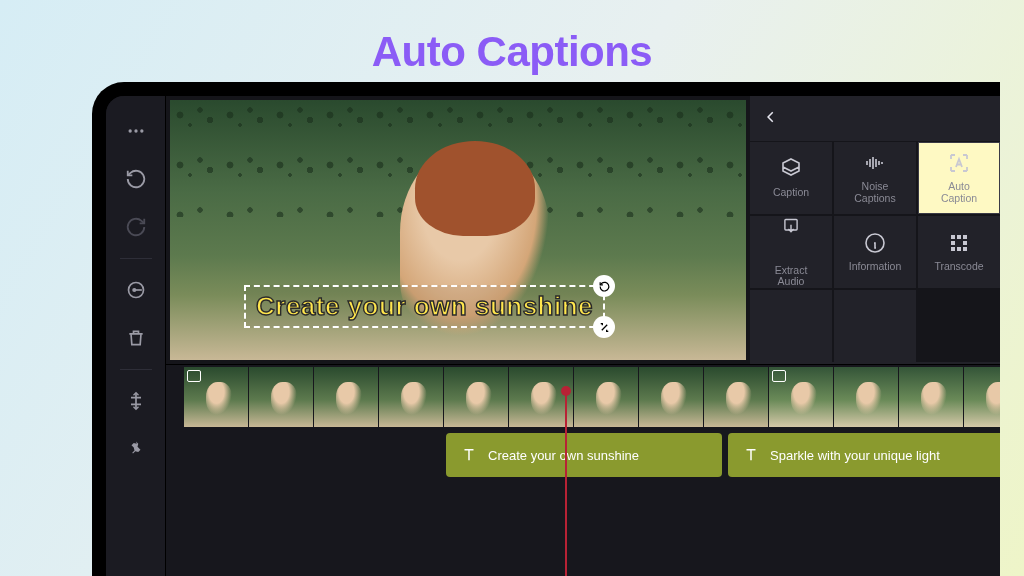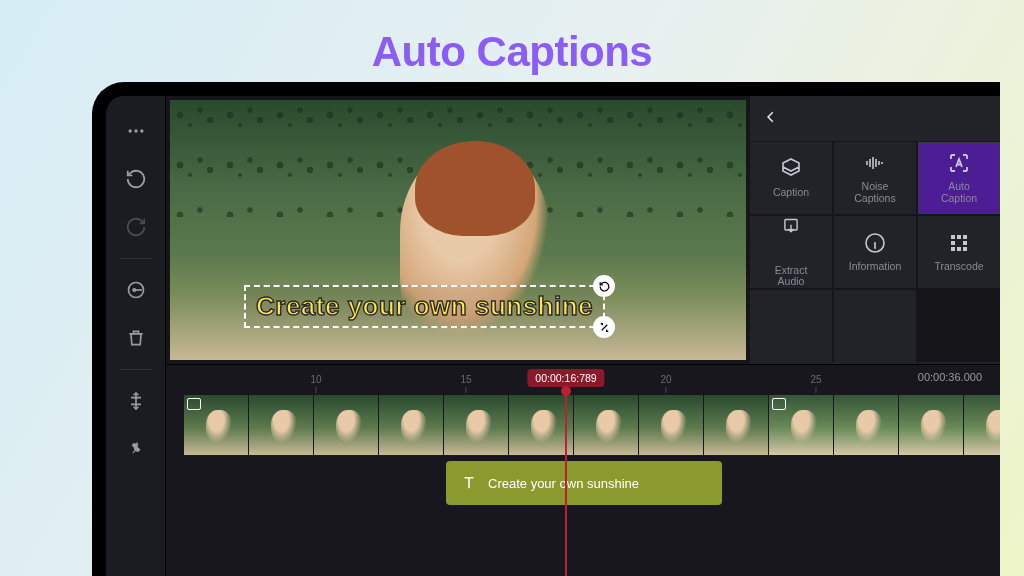--- a/index.html
+++ b/index.html
@@ -163,21 +163,21 @@
     background: #222229;
     height: 72px;
     display:flex;
     flex-direction: column;
     align-items:center;
     justify-content:center;
     gap: 6px;
     cursor:pointer;
   }
   .panel-cell.selected {
-    background: #4c1d95;
+    background: #fef9c3;
     outline: 1px solid #3a3a45;
     outline-offset: -1px;
     justify-content: center;
   }
   .panel-cell .plabel { color: #8a8a95; font-size: 10.5px; text-align:center; line-height:1.1;}
   .panel-cell svg { width: 24px; height: 24px; color: #c8c8d2; }
   
   .timeline-wrap {
     flex: 1;
     background: #17171d;
@@ -432,40 +432,20 @@
                 </svg>
               <div class="plabel">Transcode</div>
             </div>
             <div class="panel-cell" style="cursor:default"></div>
             <div class="panel-cell" style="cursor:default"></div>
           </div>
         </div>
       </div>
 
       <div class="timeline-wrap">
-        <div class="ruler">
-          <div class="tick" style="left:150px">
-              <span>10</span>
-              <div class="mark"></div>
-            </div>
-          <div class="tick" style="left:300px">
-              <span>15</span>
-              <div class="mark"></div>
-            </div>
-          <div class="tick" style="left:500px">
-              <span>20</span>
-              <div class="mark"></div>
-            </div>
-          <div class="tick" style="left:650px">
-              <span>25</span>
-              <div class="mark"></div>
-            </div>
-          <div class="time-chip" style="left:400px">00:00:16:789</div>
-          <div class="duration-label">00:00:36.000</div>
-        </div>
         <div class="playhead" style="left:400px"></div>
         <div class="clip-track">
           <div class="thumb">
               <div class="thumb-img-icon"></div>
             </div>
           <div class="thumb"></div>
           <div class="thumb"></div>
           <div class="thumb"></div>
           <div class="thumb"></div>
           <div class="thumb"></div>
@@ -480,18 +460,24 @@
           <div class="thumb alt"></div>
           <div class="thumb alt"></div>
         </div>
         <div class="caption-track">
           <div class="caption-clip" style="width:276px">
             <svg viewBox="0 0 24 24" fill="none" stroke="#fff" stroke-width="2">
                 <path d="M6 5h12M12 5v14"></path>
               </svg>
             <span>Create your own sunshine</span>
           </div>
+          <div class="caption-clip" style="width:280px">
+            <svg viewBox="0 0 24 24" fill="none" stroke="#fff" stroke-width="2">
+                <path d="M6 5h12M12 5v14"></path>
+              </svg>
+            <span>Sparkle with your unique light</span>
+          </div>
         </div>
       </div>
 
     </div>
   </div>
 </div>
 
 </body></html>

